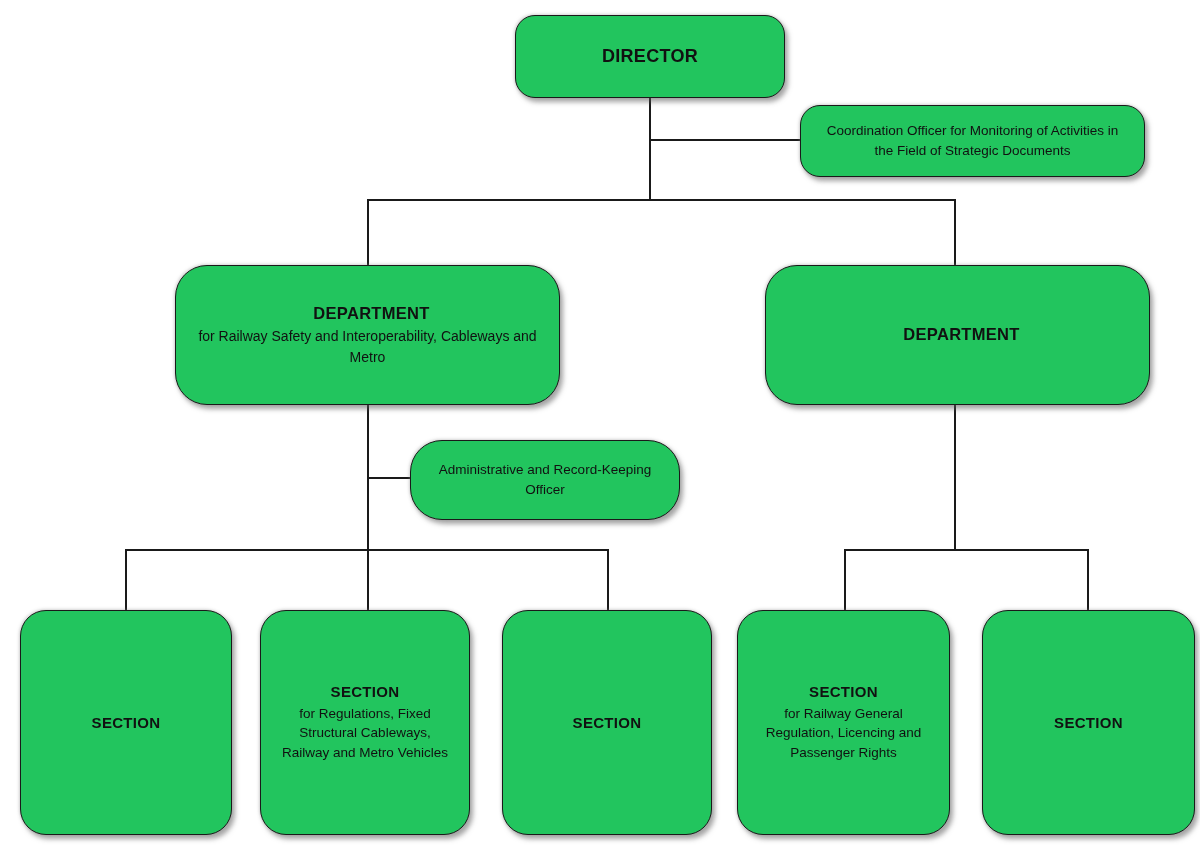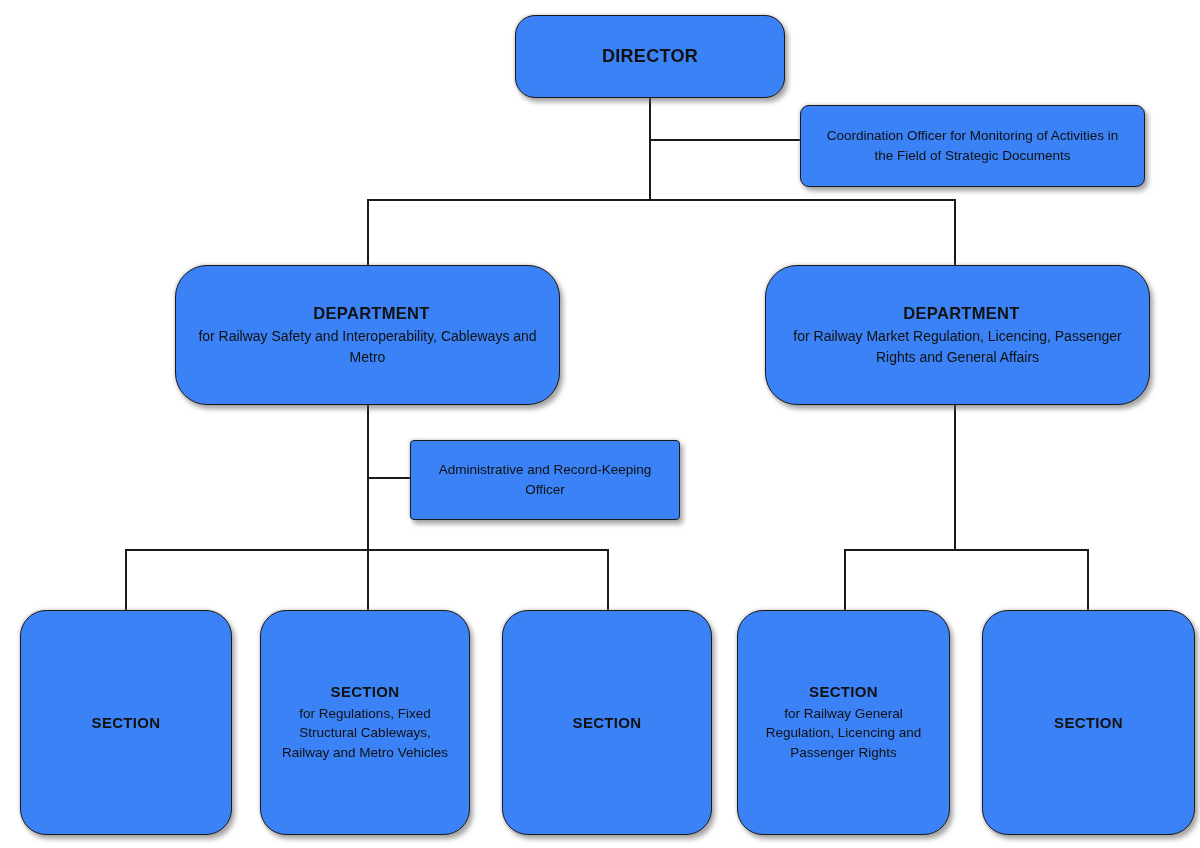--- a/index.html
+++ b/index.html
@@ -12,21 +12,21 @@
   #canvas {
     position: relative;
     width: 1200px;
     height: 848px;
     background: #ffffff;
     overflow: hidden;
   }
   .node {
     position: absolute;
     box-sizing: border-box;
-    background: #3b82f6;
+    background: #22c55e;
     border: 1.5px solid #1a1a1a;
     display: flex;
     flex-direction: column;
     justify-content: center;
     align-items: center;
     text-align: center;
     box-shadow: 3px 4px 5px rgba(90,90,90,0.55), -1px -1px 3px rgba(140,140,140,0.35);
     padding: 6px 18px;
   }
   .node-title {
@@ -39,26 +39,26 @@
     font-size: 13.5px;
     line-height: 1.45;
     margin-top: 2px;
   }
   .node-plain {
     font-size: 13.5px;
     line-height: 1.5;
   }
   #director { left: 515px; top: 15px; width: 270px; height: 83px; border-radius: 20px; }
   #director .node-title { font-size: 18px; }
-  #coordination-officer { left: 800px; top: 105px; width: 345px; height: 82px; border-radius: 9px; }
+  #coordination-officer { left: 800px; top: 105px; width: 345px; height: 72px; border-radius: 20px; }
   #department-left  { left: 175px; top: 265px; width: 385px; height: 140px; border-radius: 32px; }
   #department-right { left: 765px; top: 265px; width: 385px; height: 140px; border-radius: 32px; }
   .dept .node-title { font-size: 16.5px; margin-left: 8px; }
   .dept .node-sub { font-size: 14px; }
-  #administrative-officer { left: 410px; top: 440px; width: 270px; height: 80px; border-radius: 4px; }
+  #administrative-officer { left: 410px; top: 440px; width: 270px; height: 80px; border-radius: 32px; }
   .section { top: 610px; height: 225px; border-radius: 26px; }
   .section .node-title { font-size: 15px; }
   #section-1 { left: 20px;  width: 212px; }
   #section-2 { left: 260px; width: 210px; }
   #section-3 { left: 502px; width: 210px; }
   #section-4 { left: 737px; width: 213px; }
   #section-5 { left: 982px; width: 213px; }
   .line {
     position: absolute;
     background: #1a1a1a;
@@ -92,21 +92,20 @@
     <div class="node-plain">Coordination Officer for Monitoring of Activities in the Field of Strategic Documents</div>
   </div>
 
   <div class="node dept" id="department-left">
     <div class="node-title">DEPARTMENT</div>
     <div class="node-sub">for Railway Safety and Interoperability, Cableways and Metro</div>
   </div>
 
   <div class="node dept" id="department-right">
     <div class="node-title">DEPARTMENT</div>
-    <div class="node-sub">for Railway Market Regulation, Licencing, Passenger Rights and General Affairs</div>
   </div>
 
   <div class="node" id="administrative-officer">
     <div class="node-plain">Administrative and Record-Keeping Officer</div>
   </div>
 
   <div class="node section" id="section-1">
     <div class="node-title">SECTION</div>
   </div>
 

